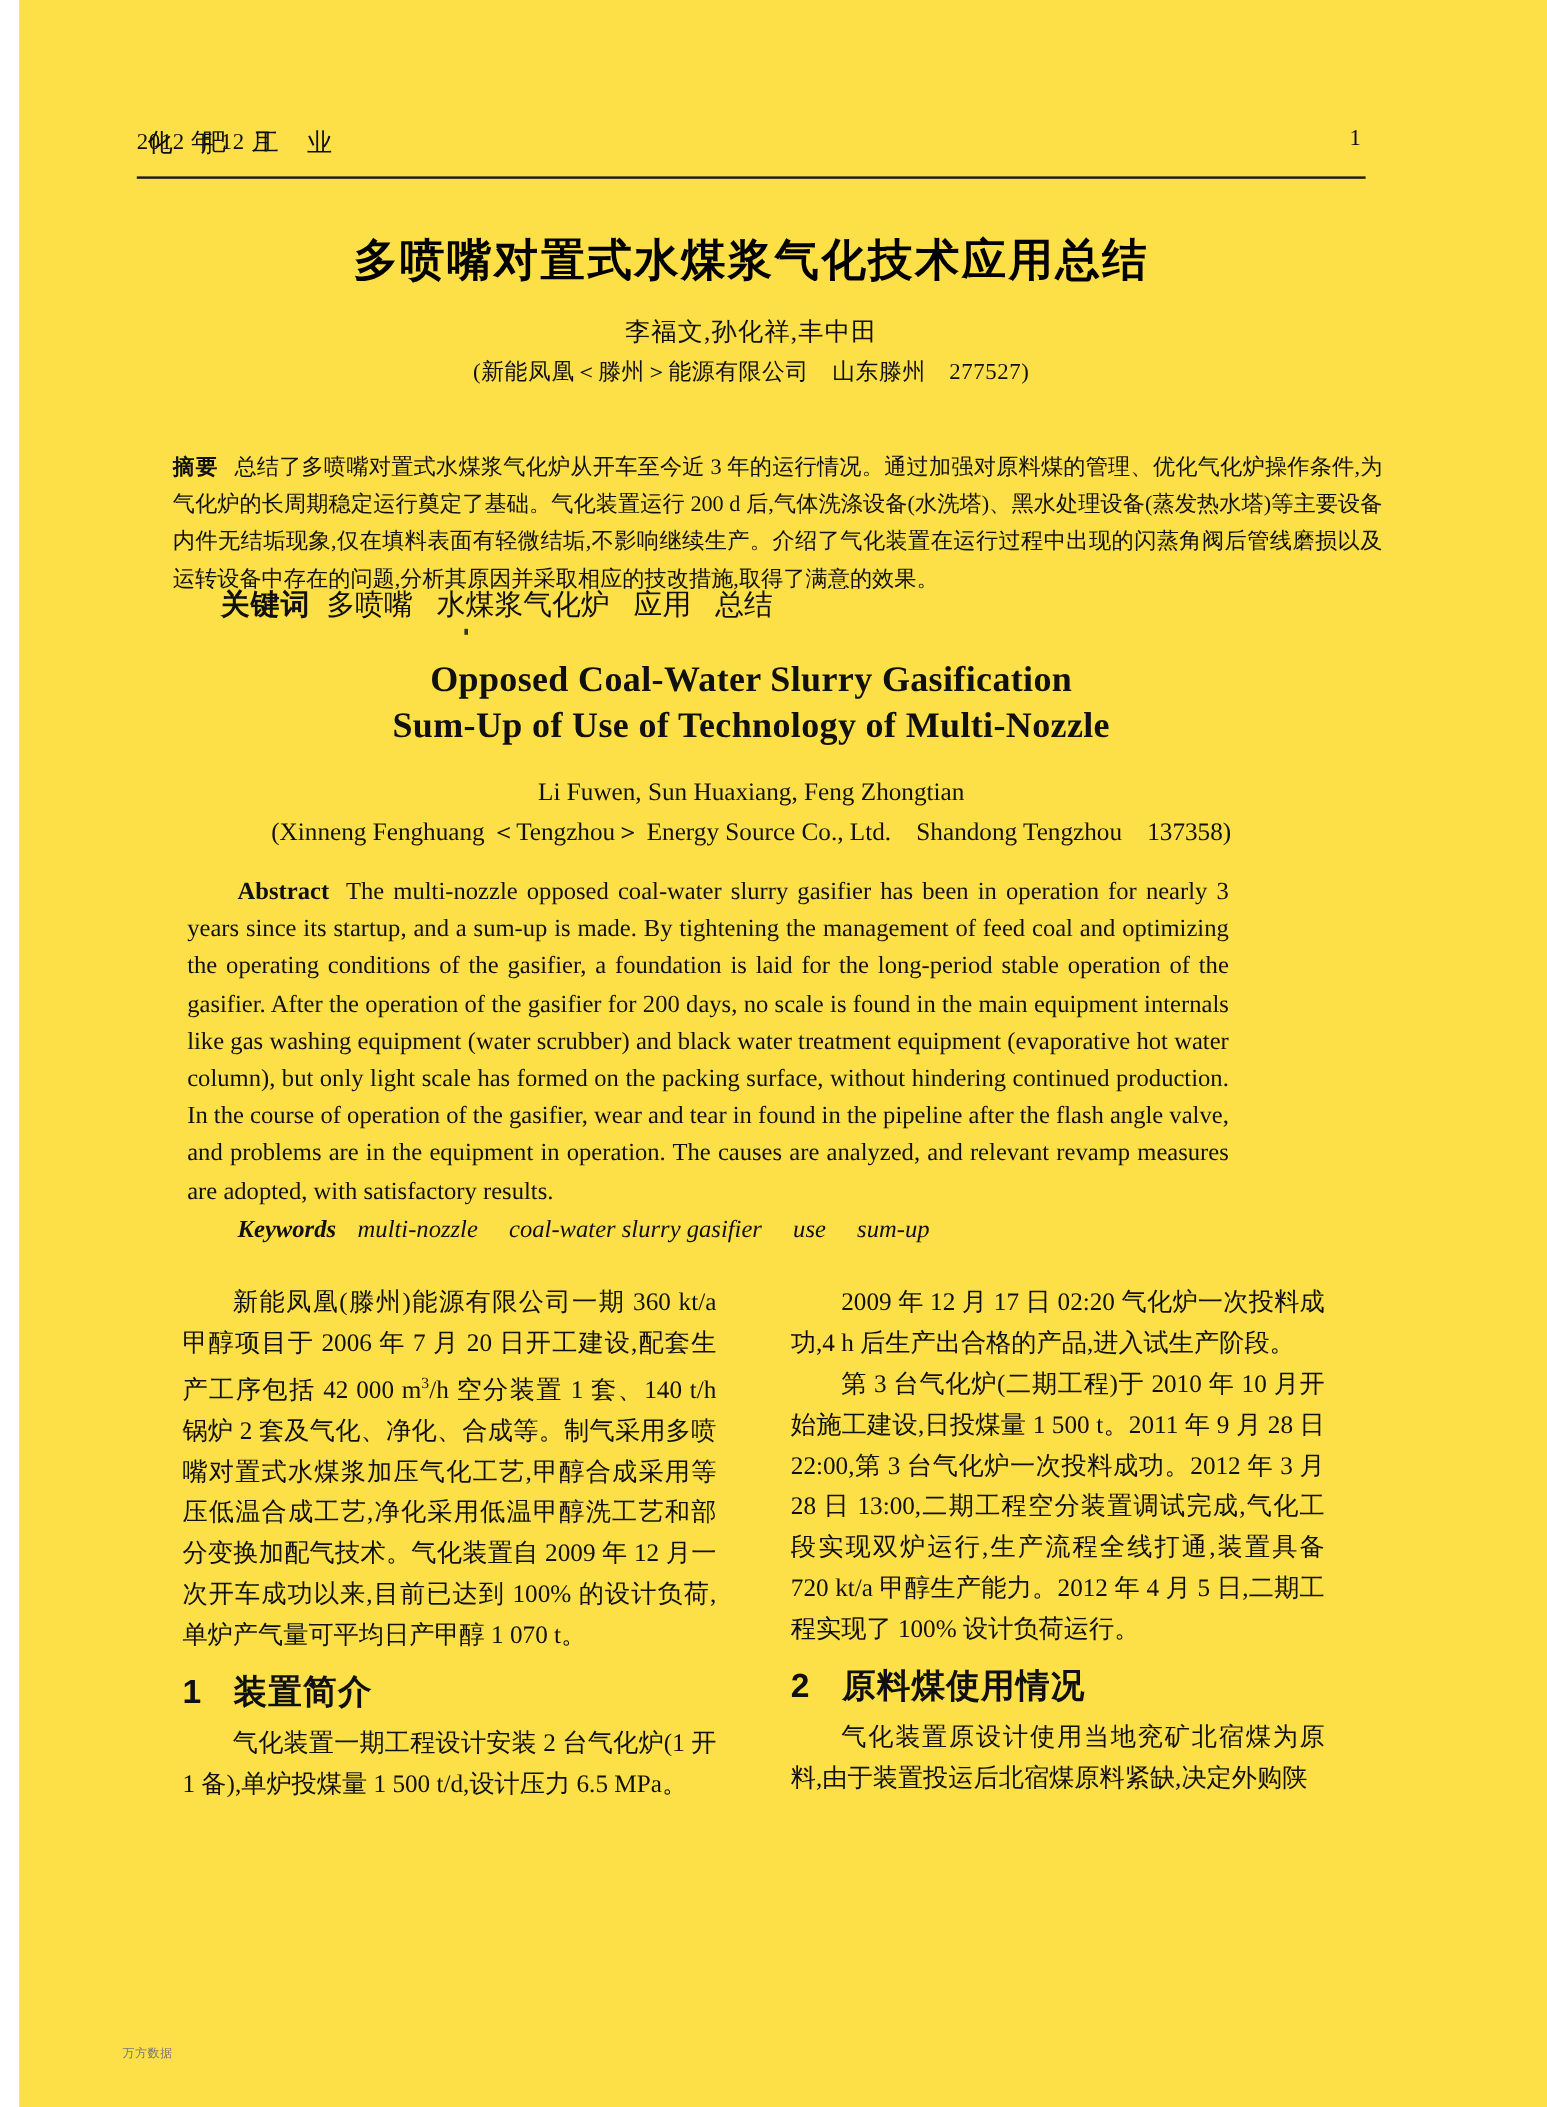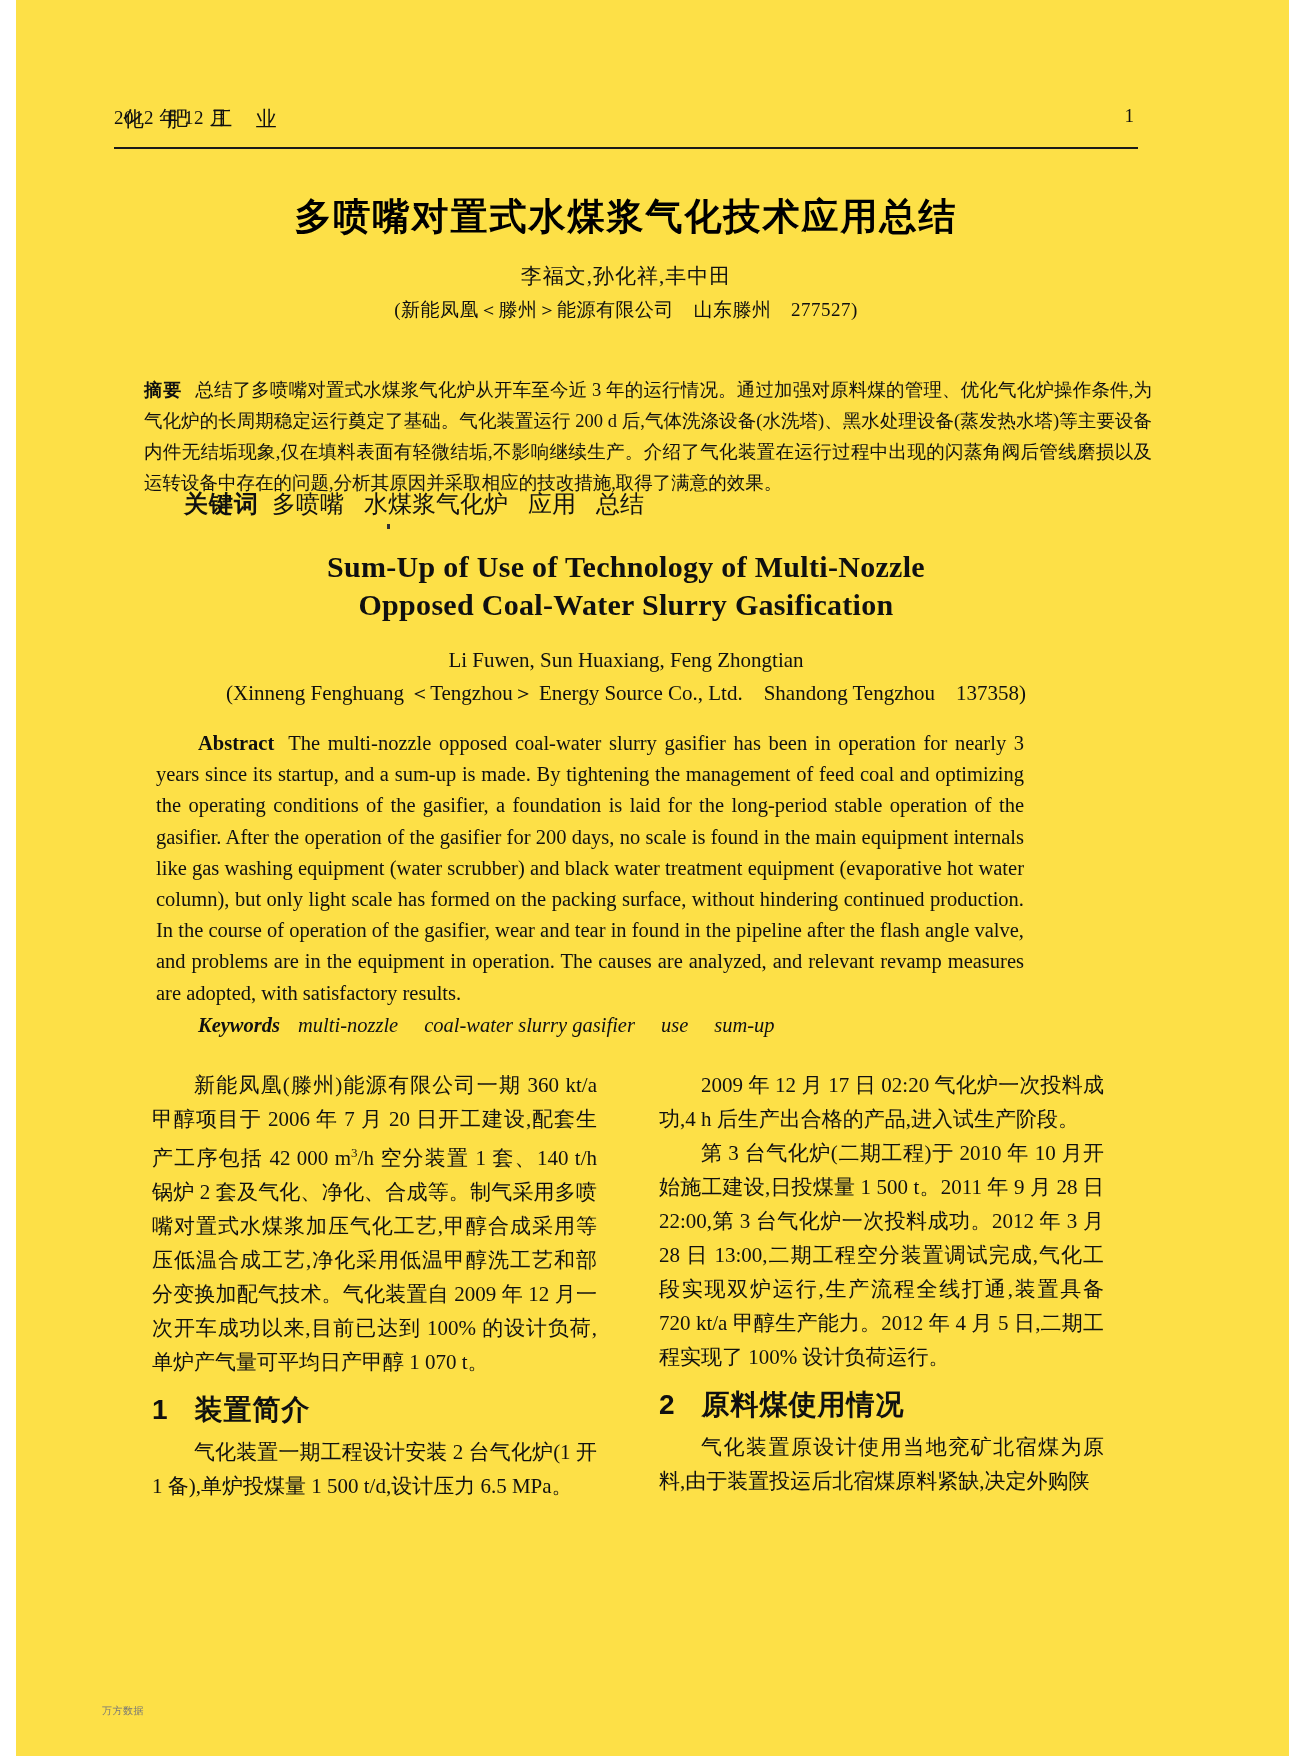--- a/index.html
+++ b/index.html
@@ -265,22 +265,22 @@
     <span class="lead">摘要</span><span>总结了多喷嘴对置式水煤浆气化炉从开车至今近 3 年的运行情况。通过加强对原料煤的管理、优化气化炉操作条件,为气化炉的长周期稳定运行奠定了基础。气化装置运行 200 d 后,气体洗涤设备(水洗塔)、黑水处理设备(蒸发热水塔)等主要设备内件无结垢现象,仅在填料表面有轻微结垢,不影响继续生产。介绍了气化装置在运行过程中出现的闪蒸角阀后管线磨损以及运转设备中存在的问题,分析其原因并采取相应的技改措施,取得了满意的效果。</span>
   </div>
 
   <div class="cn-keywords">
     <span class="lead">关键词</span><span class="kw">多喷嘴</span><span class="kw">水煤浆气化炉</span><span class="kw">应用</span><span class="kw">总结</span>
   </div>
 
   <div class="stray-dot"></div>
 
   <div class="en-title">
+    <div>Opposed Coal-Water Slurry Gasification</div>
     <div>Sum-Up of Use of Technology of Multi-Nozzle</div>
-    <div>Opposed Coal-Water Slurry Gasification</div>
   </div>
   <div class="en-authors">Li Fuwen, Sun Huaxiang, Feng Zhongtian</div>
   <div class="en-affil">(Xinneng Fenghuang ＜Tengzhou＞ Energy Source Co., Ltd.　Shandong Tengzhou　137358)</div>
 
   <div class="en-abstract">
     <p><span class="lead">Abstract</span><span>The multi-nozzle opposed coal-water slurry gasifier has been in operation for nearly 3 years since its startup, and a sum-up is made. By tightening the management of feed coal and optimizing the operating conditions of the gasifier, a foundation is laid for the long-period stable operation of the gasifier. After the operation of the gasifier for 200 days, no scale is found in the main equipment internals like gas washing equipment (water scrubber) and black water treatment equipment (evaporative hot water column), but only light scale has formed on the packing surface, without hindering continued production. In the course of operation of the gasifier, wear and tear in found in the pipeline after the flash angle valve, and problems are in the equipment in operation. The causes are analyzed, and relevant revamp measures are adopted, with satisfactory results.</span></p>
   </div>
 
   <div class="en-keywords">
     <span class="lead">Keywords</span><span class="kw">multi-nozzle</span><span class="kw">coal-water slurry gasifier</span><span class="kw">use</span><span class="kw">sum-up</span>

